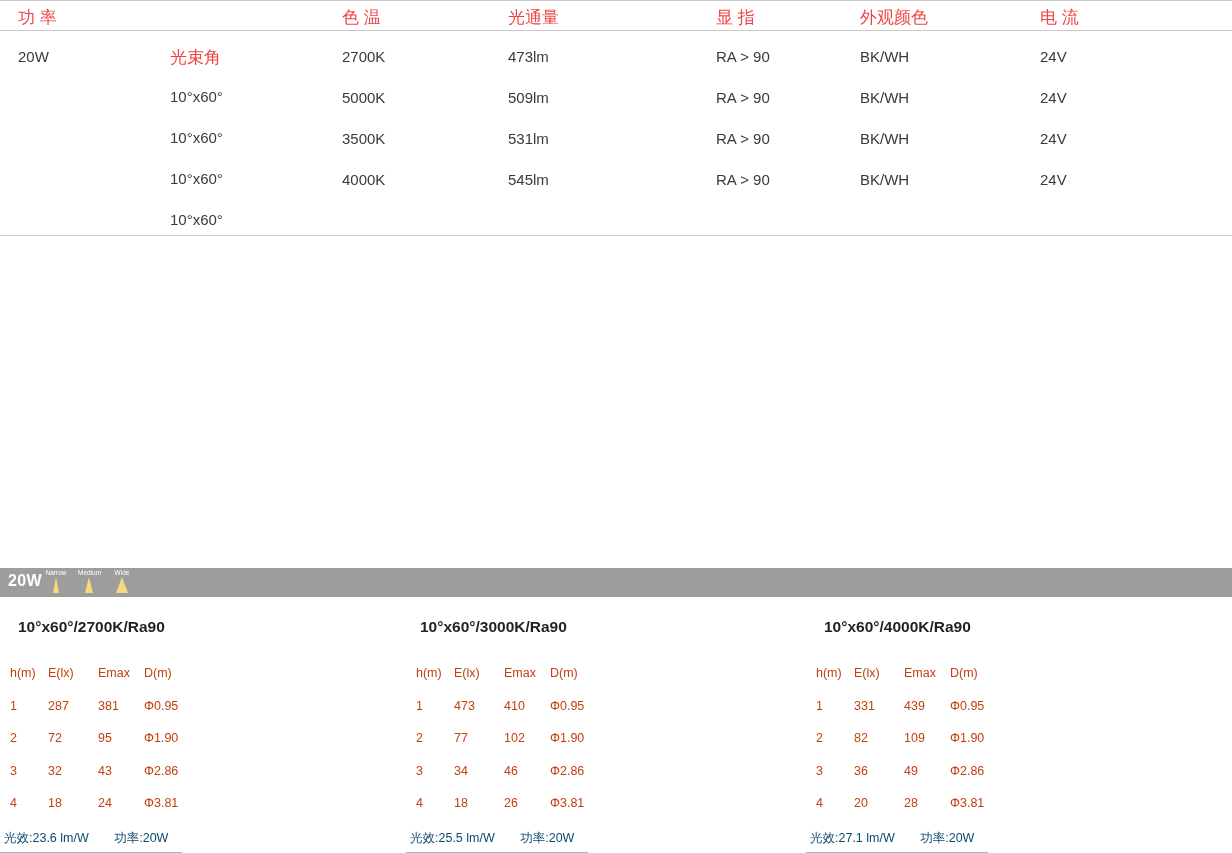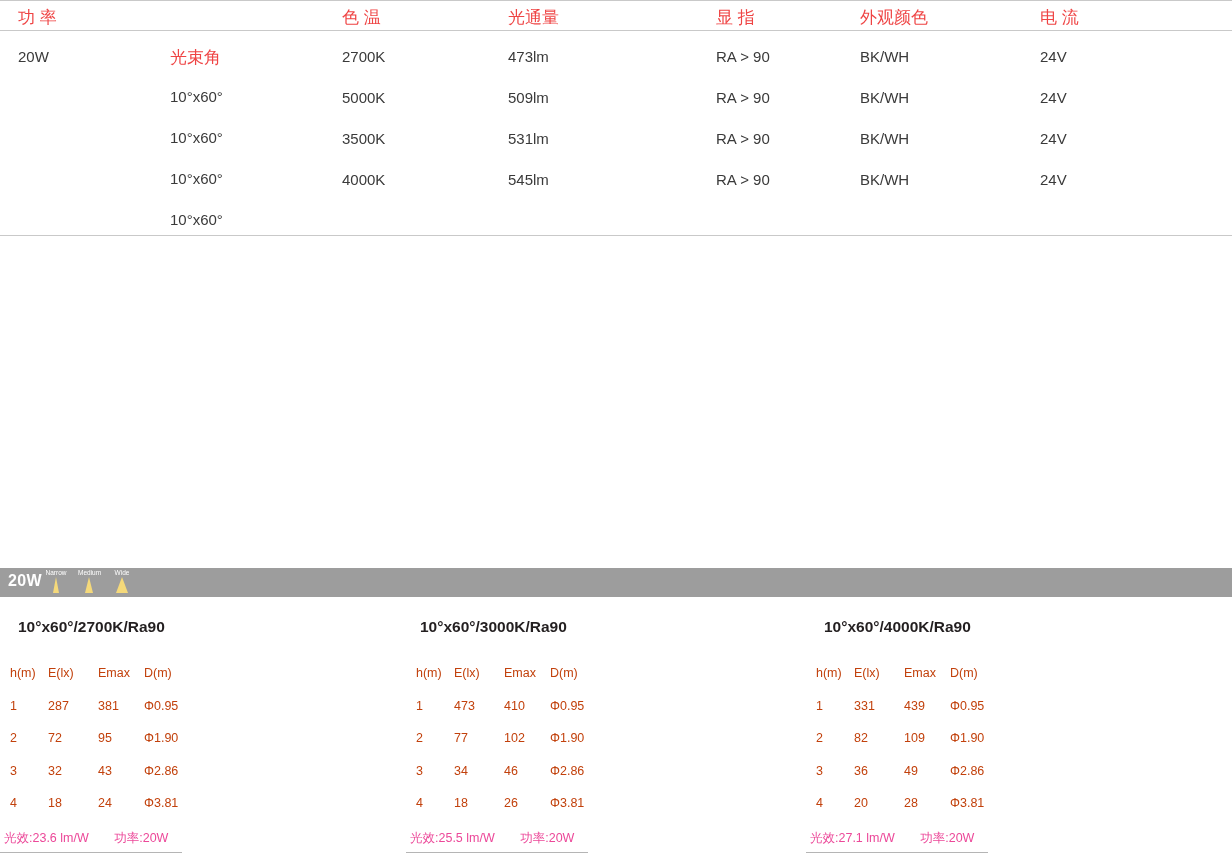--- a/index.html
+++ b/index.html
@@ -165,21 +165,21 @@
   }
   .k0 { left: 4px; }
   .k1 { left: 42px; }
   .k2 { left: 92px; }
   .k3 { left: 138px; }
 
   .pb-footer {
     position: absolute;
     top: 218px;
     font-size: 12.5px;
-    color: #ec4899;
+    color: #0c4a6e;
     white-space: nowrap;
   }
   .pb0 .pb-footer { left: 4px; }
   .pb1 .pb-footer { left: 4px; }
   .pb2 .pb-footer { left: 4px; }
   .pb-footer .eff { margin-right: 22px; }
 
   .footer-rule {
     position: absolute;
     top: 240px;

